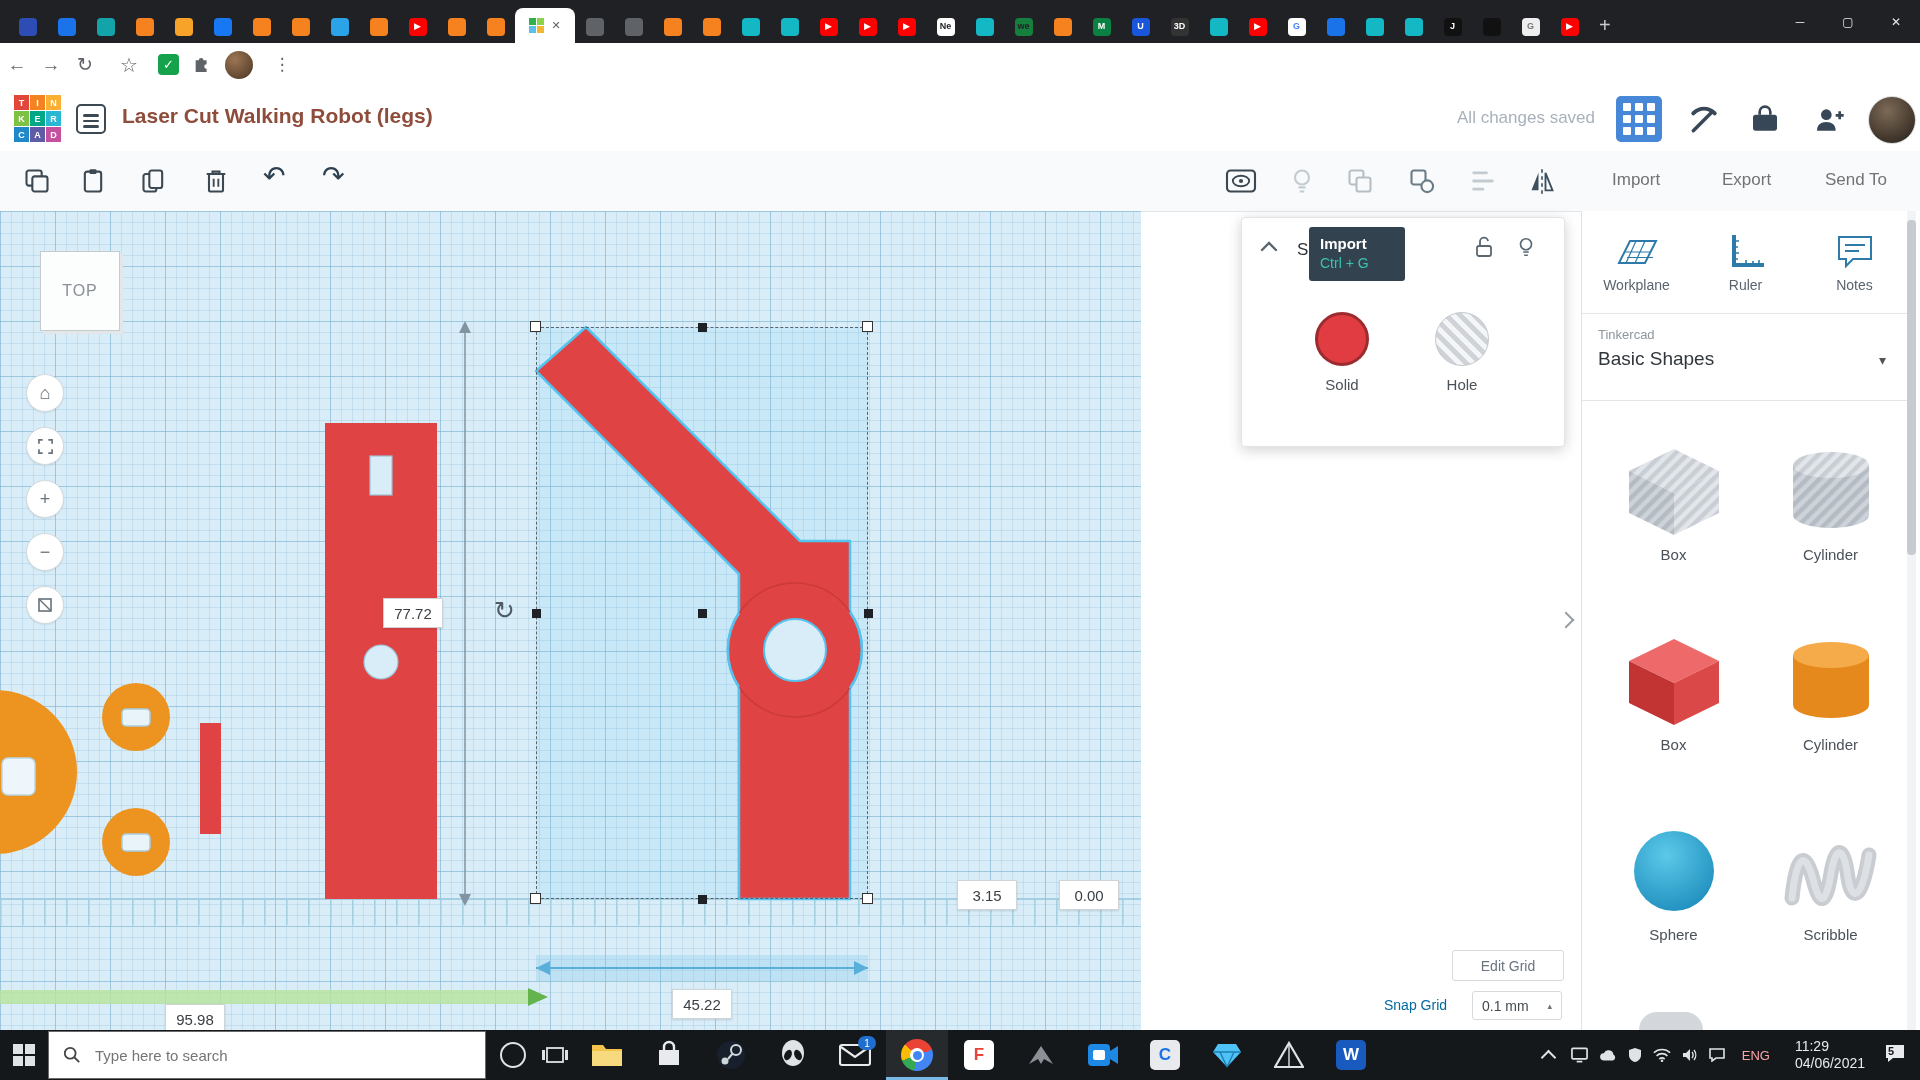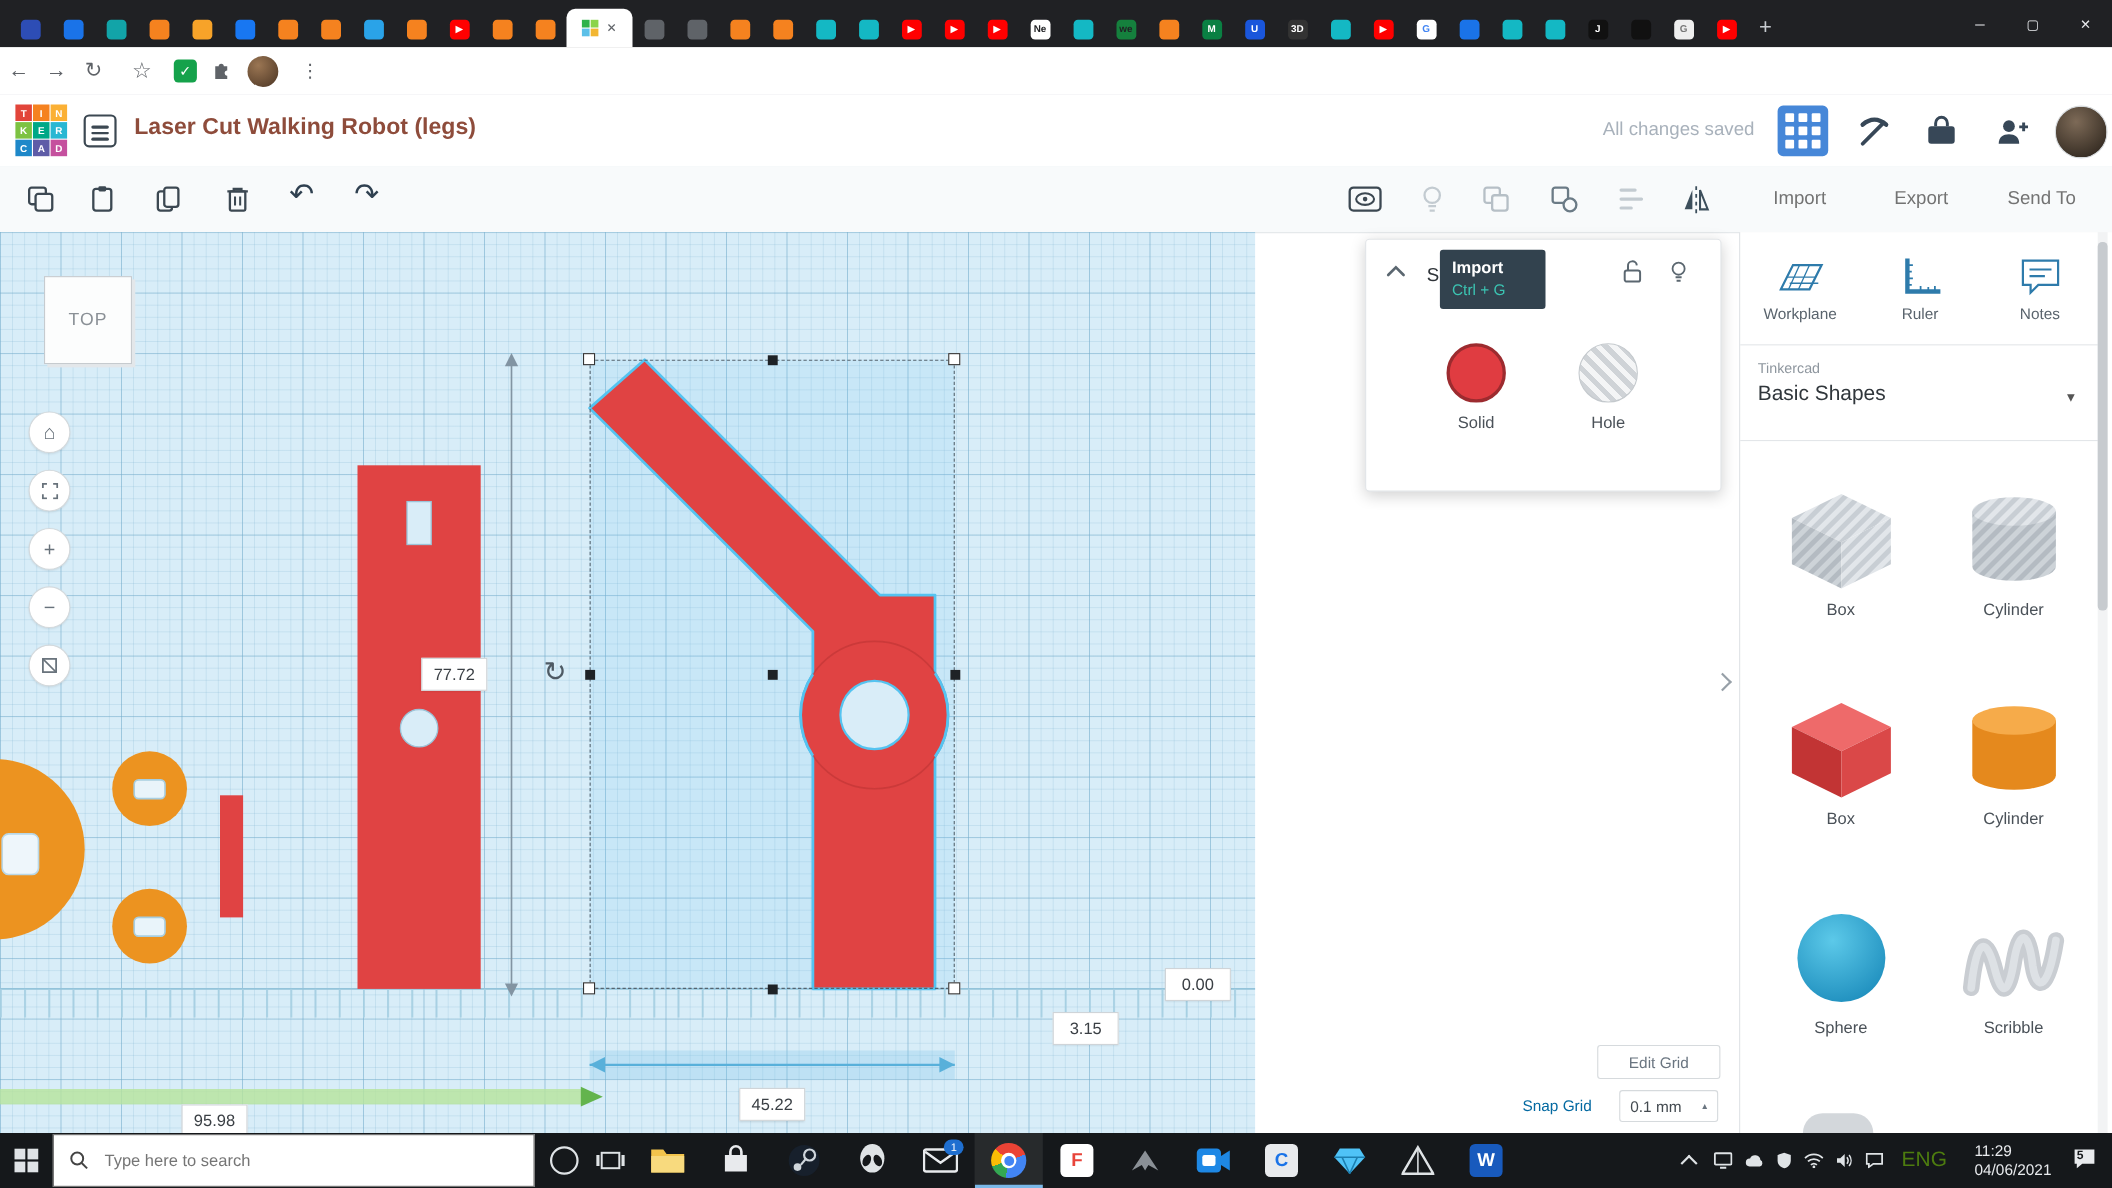--- a/index.html
+++ b/index.html
@@ -101,21 +101,21 @@
   #tb-search{width:438px;height:48px;background:#fff;border:1px solid #6a6a6a;box-sizing:border-box;display:flex;align-items:center;}
   #tb-search input{border:none;outline:none;font-size:15px;color:#3b4043;width:340px;background:transparent;font-family:inherit;}
   #cortana{width:22px;height:22px;border:2.5px solid #dfe3e6;border-radius:50%;margin:0 16px 0 14px;}
   .app-slot{width:62px;height:50px;display:flex;align-items:center;justify-content:center;position:relative;}
   .app-slot.active{background:rgba(255,255,255,.08);box-shadow:inset 0 -3px 0 #7ab8e8;}
   .badge{position:absolute;top:6px;right:10px;min-width:14px;height:14px;border-radius:7px;background:#1f6fd0;color:#fff;
          font-size:10px;display:flex;align-items:center;justify-content:center;padding:0 2px;}
   .ftile{width:30px;height:30px;border-radius:5px;display:flex;align-items:center;justify-content:center;font-weight:bold;font-size:17px;}
   #tray{display:flex;align-items:center;gap:11px;margin-left:auto;padding-right:8px;}
   .chev-up{width:9px;height:9px;border-left:2px solid #dfe3e6;border-top:2px solid #dfe3e6;transform:rotate(45deg);margin:4px 6px 0 0;}
-  #lang{color:#4d7c0f;font-size:19px;margin:12px 6px;}
+  #lang{color:#fca5a5;font-size:13px;margin:12px 6px;}
   #clock{color:#e8eaed;font-size:14px;text-align:left;line-height:17px;margin:0 8px;}
   #action-ic{position:relative;margin-right:6px;}
   #action-ic .n{position:absolute;left:4px;top:2px;color:#15181b;font-size:11px;font-weight:bold;}
   .chrome-ball{width:32px;height:32px;border-radius:50%;background:conic-gradient(from -50deg,#ea4335 0 120deg,#4285f4 120deg 240deg,#34a853 240deg 300deg,#fbbc05 300deg 360deg);display:flex;align-items:center;justify-content:center;}
   .chrome-ball i{width:14px;height:14px;border-radius:50%;background:#fff;display:flex;align-items:center;justify-content:center;}
   .chrome-ball i b{width:9px;height:9px;border-radius:50%;background:#4285f4;display:block;}
 </style>
 </head>
 <body>
 
@@ -453,21 +453,21 @@
 <div class="abs h-w" style="left:868px;top:899px;"></div>
 <div class="abs h-b" style="left:702px;top:327px;"></div>
 <div class="abs h-b" style="left:536px;top:613px;"></div>
 <div class="abs h-b" style="left:868px;top:613px;"></div>
 <div class="abs h-b" style="left:702px;top:613px;"></div>
 <div class="abs h-b" style="left:702px;top:899px;"></div>
 <div class="abs" id="rotate-h">↻</div>
 
 <div class="abs lbl" style="left:383px;top:598px;">77.72</div>
 <div class="abs lbl" style="left:672px;top:989px;">45.22</div>
-<div class="abs lbl" style="left:957px;top:920px;">3.15</div>
+<div class="abs lbl" style="left:957px;top:880px;">3.15</div>
 <div class="abs lbl" style="left:1059px;top:880px;">0.00</div>
 <div class="abs lbl" style="left:165px;top:1004px;">95.98</div>
 
 <div class="abs" id="inspector">
   <svg class="abs" style="left:16px;top:20px;" width="22" height="18" viewBox="0 0 22 18">
     <path d="M4,12 L11,5 L18,12" fill="none" stroke="#5b6770" stroke-width="2.4" stroke-linecap="round"></path>
   </svg>
   <span class="abs" id="insp-title">Shape</span>
   <svg class="abs" style="left:231px;top:17px;" width="22" height="24" viewBox="0 0 22 24">
     <rect x="4" y="11" width="14" height="10" rx="2" fill="none" stroke="#5b6770" stroke-width="1.8"></rect>

